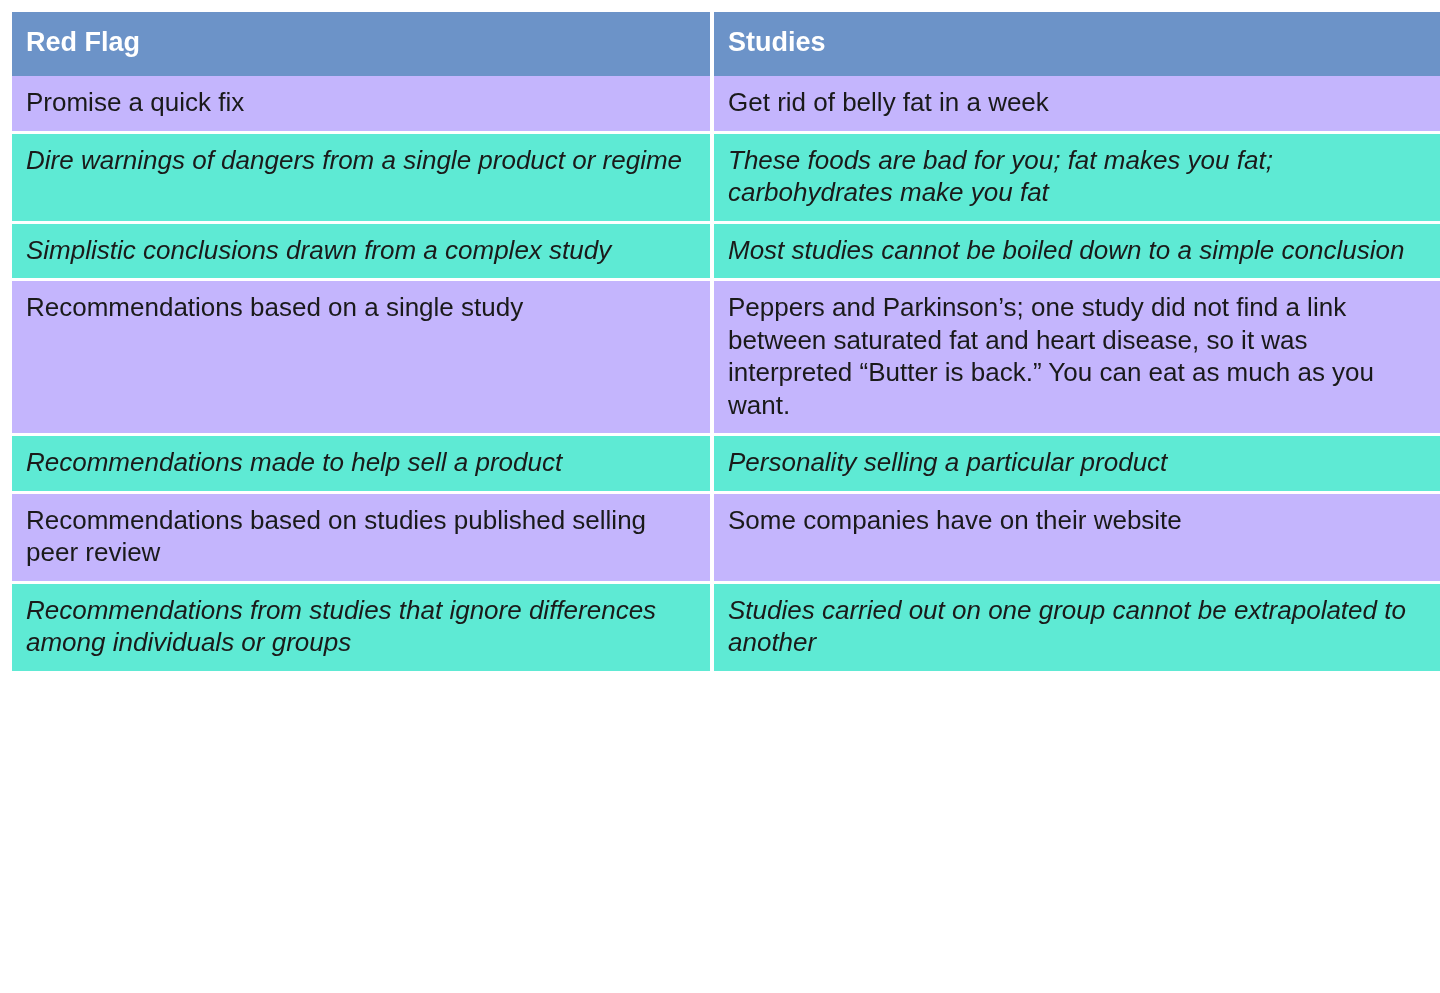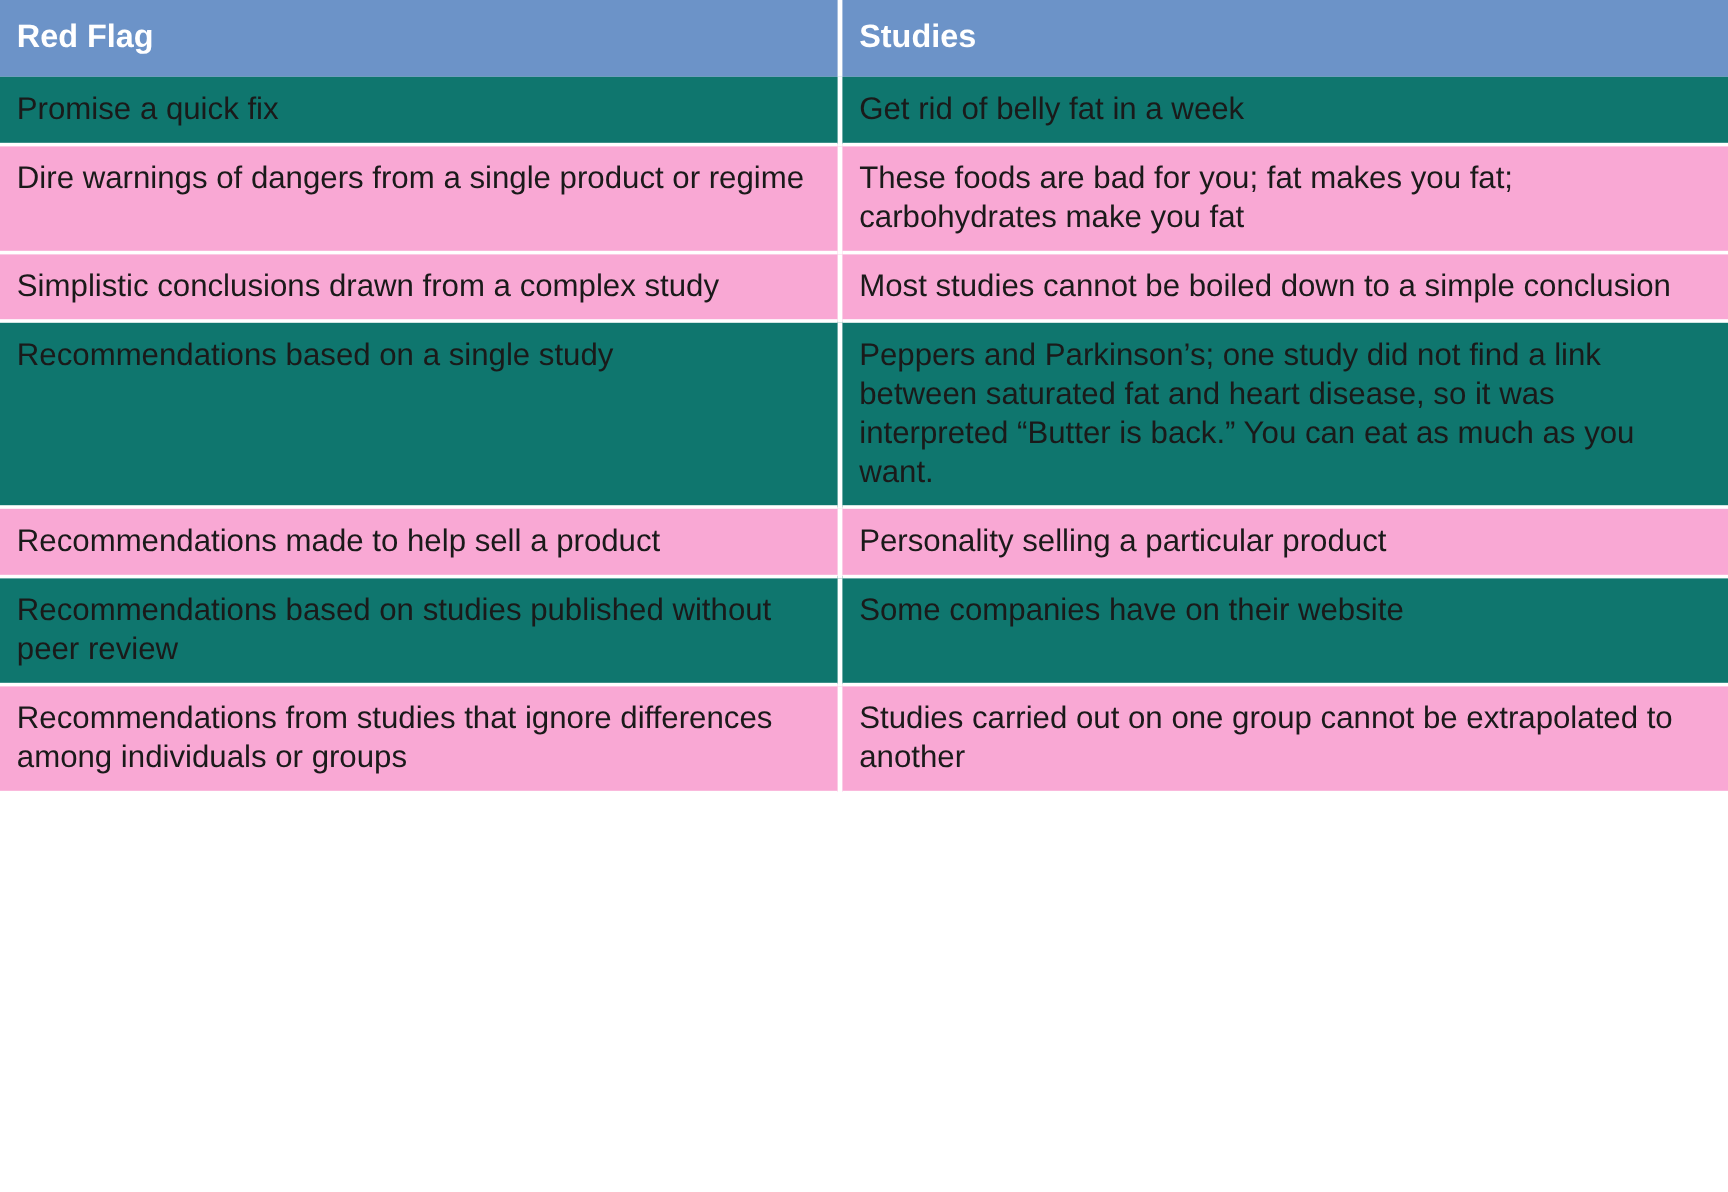--- a/index.html
+++ b/index.html
@@ -10,21 +10,21 @@
   body {
     width: 1440px;
     height: 993px;
     font-family: "Liberation Sans", sans-serif;
     overflow: hidden;
   }
   .table-wrap {
     width: 1440px;
     height: 856px;
     box-sizing: border-box;
-    padding: 0;
+    padding: 12px;
   }
   table.redflag-table {
     width: 1440px;
     border-collapse: collapse;
     table-layout: fixed;
   }
   table.redflag-table col.col-flag { width: 700px; }
   table.redflag-table col.col-example { width: 740px; }
 
   thead th {
@@ -45,22 +45,22 @@
     font-size: 26px;
     color: #1a1a1a;
     padding: 10px 14px 12px 14px;
     vertical-align: top;
     line-height: 1.25;
     border-right: 4px solid #ffffff;
     border-bottom: 3px solid #ffffff;
   }
   tbody td:last-child { border-right: none; }
 
-  tbody tr.row-shade td { background: #0f766e; }
-  tbody tr.row-light td { background: #f9a8d4; }
+  tbody tr.row-shade td { background: #c4b5fd; }
+  tbody tr.row-light td { background: #5eead4; font-style: italic; }
 
   .cell-text { display: block; }
 </style>
 </head>
 <body>
 
 <div class="table-wrap">
   <table class="redflag-table">
     <colgroup>
       <col class="col-flag">
@@ -108,21 +108,21 @@
       <tr class="row-light">
         <td>
             <span class="cell-text">Recommendations made to help sell a product</span>
           </td>
         <td>
             <span class="cell-text">Personality selling a particular product</span>
           </td>
       </tr>
       <tr class="row-shade">
         <td>
-            <span class="cell-text">Recommendations based on studies published without peer review</span>
+            <span class="cell-text">Recommendations based on studies published selling peer review</span>
           </td>
         <td>
             <span class="cell-text">Some companies have on their website</span>
           </td>
       </tr>
       <tr class="row-light">
         <td>
             <span class="cell-text">Recommendations from studies that ignore differences among individuals or groups</span>
           </td>
         <td>

